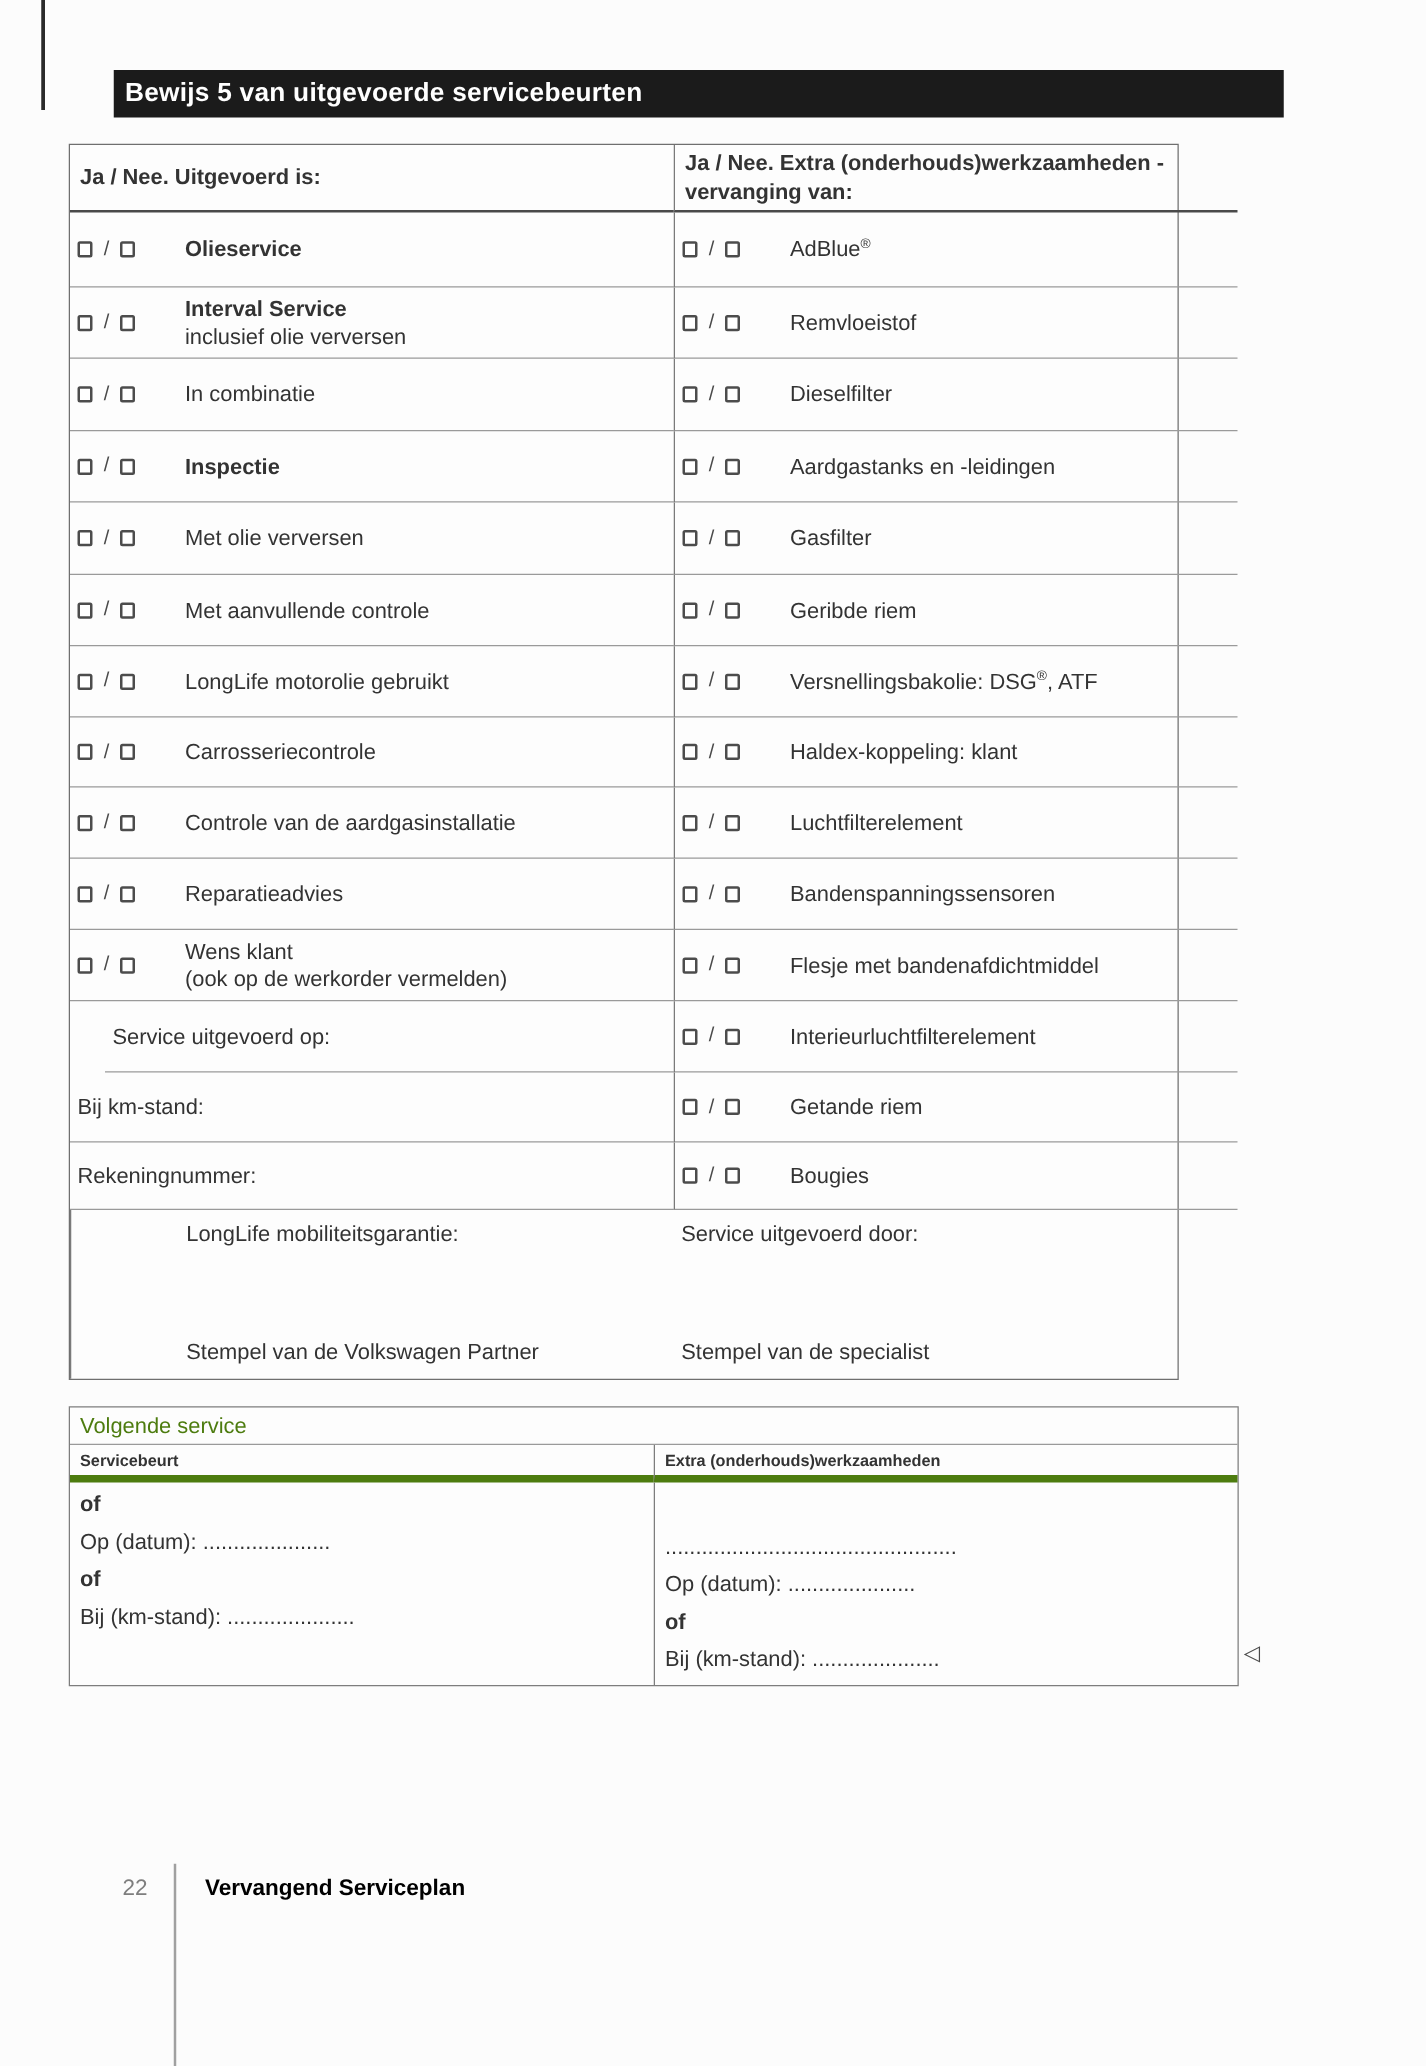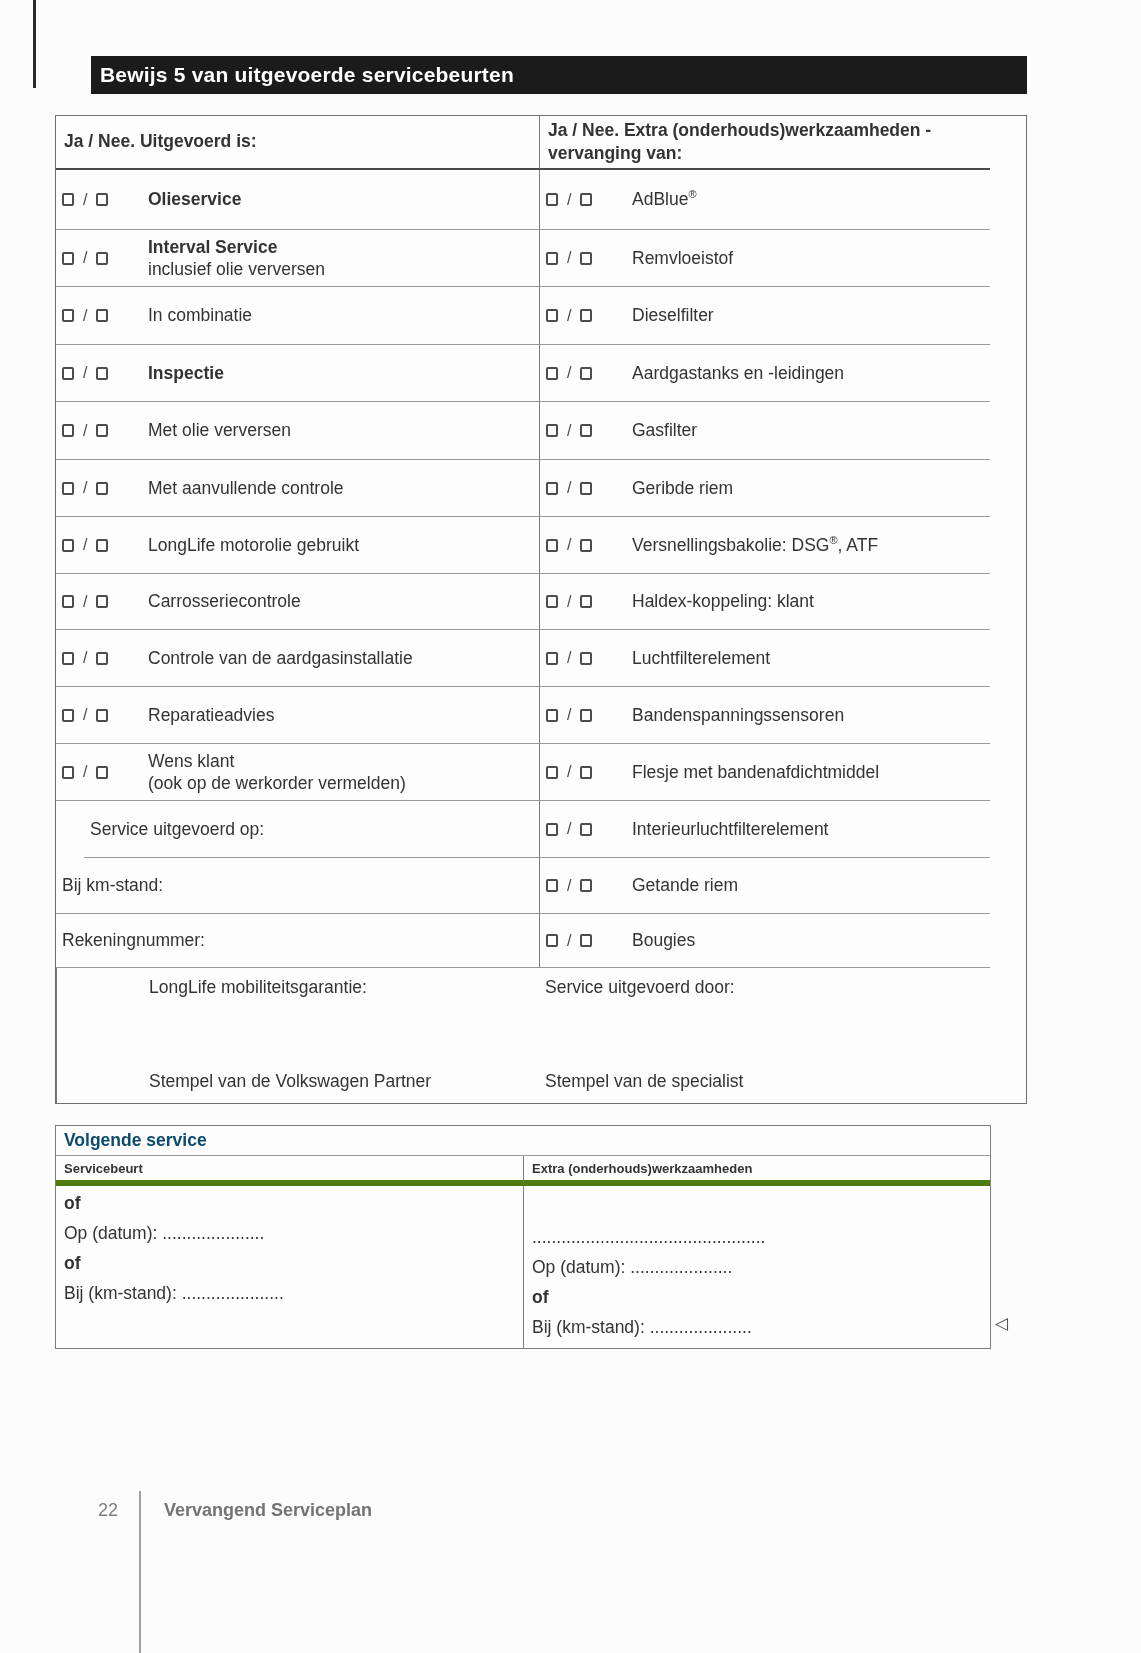--- a/index.html
+++ b/index.html
@@ -10,21 +10,21 @@
     color:#333;
   }
   .page { position:relative; width:1141px; height:1653px; background:#fcfcfc; overflow:hidden; }
 
   .edge-artifact { position:absolute; left:33px; top:0; width:3px; height:88px; background:#2a2a2a; }
 
   .title-bar { position:absolute; left:55px; top:56px; width:936px; height:38px; background:#1b1b1b; display:flex; align-items:center;margin-left:36px; }
   .title-bar .txt { color:#ffffff; font-weight:bold; font-size:21px; padding-left:9px; letter-spacing:0.2px; }
 
   .main-table {
-    position:absolute; left:55px; top:115px; width:972px;
+    position:absolute; left:55px; top:115px; width:888px;
     border:1px solid #6f6f6f; background:#fdfdfd;
     display:grid; grid-template-columns:483px 451px;
   }
   .cell { position:relative; display:flex; align-items:center; font-size:17.5px; border-bottom:1px solid #9a9a9a; overflow:hidden; }
   .cell.right { border-left:1px solid #7a7a7a; }
   .cell.hdr { font-weight:bold; border-bottom:2px solid #4a4a4a; line-height:1.32; }
   .cell.hdr .htxt { padding-left:8px; display:block; }
   .cell.last { border-bottom:none; }
 
   .cbpair { display:inline-flex; align-items:center; margin-left:6px; width:86px; flex-shrink:0; color:#4a4a4a; font-size:16px; }
@@ -35,35 +35,35 @@
   .lbl .main.b { font-weight:bold; }
   .lbl sup { font-size:11px; line-height:0; }
   .lbl.plain { margin-left:6px; }
   .lbl .sub { display:block; font-weight:normal; }
 
   .cell.tall { flex-direction:column; align-items:stretch; justify-content:space-between; padding:9px 0 11px; }
   .tall-top, .tall-bottom { margin-left:6px; }
   .tall-top.ind, .tall-bottom.ind { margin-left:92px; }
 
   .next-table { position:absolute; left:55px; top:1125px; width:936px; border:1px solid #7d7d7d; background:#fdfdfd; }
-  .nt-title { font-weight:bold; font-size:17.5px; color:#0c4a6e; padding:4px 0 4px 8px; border-bottom:1px solid #9a9a9a; }
+  .nt-title { font-weight:normal; font-size:17.5px; color:#4d7c0f; padding:4px 0 4px 8px; border-bottom:1px solid #9a9a9a; }
   .nt-grid { display:grid; grid-template-columns:467px 467px; }
   .nt-h { font-weight:bold; font-size:13px; padding:5px 0 4px 8px; border-bottom:6px solid #4d7c0f; }
   .nt-h.r { border-left:1px solid #7d7d7d; }
   .nt-col { padding:2px 0 6px 8px; min-height:152px; }
   .nt-col.r { border-left:1px solid #7d7d7d; padding-top:36px; min-height:158px; }
   .nt-line { font-size:17.5px; line-height:30px; white-space:nowrap; }
   .nt-line.bold { font-weight:bold; }
   .nt-line .cbox.sm { width:11px; height:12px; margin-right:8px; vertical-align:-1px; }
 
   .marker { position:absolute; left:995px; top:1313px; font-size:17px; color:#4a4a4a; }
 
   .footer-num { position:absolute; left:98px; top:1500px; font-size:18px; color:#7e7e7e; }
   .footer-line { position:absolute; left:139px; top:1491px; width:2px; height:162px; background:#a0a0a0; }
-  .footer-label { position:absolute; left:164px; top:1500px; font-size:18px; font-weight:bold; color:#737373; }
+  .footer-label { position:absolute; left:164px; top:1500px; font-size:18px; font-weight:bold; color:#000000; }
 </style>
 </head>
 <body>
 
 <div class="page">
 
   <div class="edge-artifact"></div>
 
   <div class="title-bar">
     <span class="txt">Bewijs 5 van uitgevoerde servicebeurten</span>

